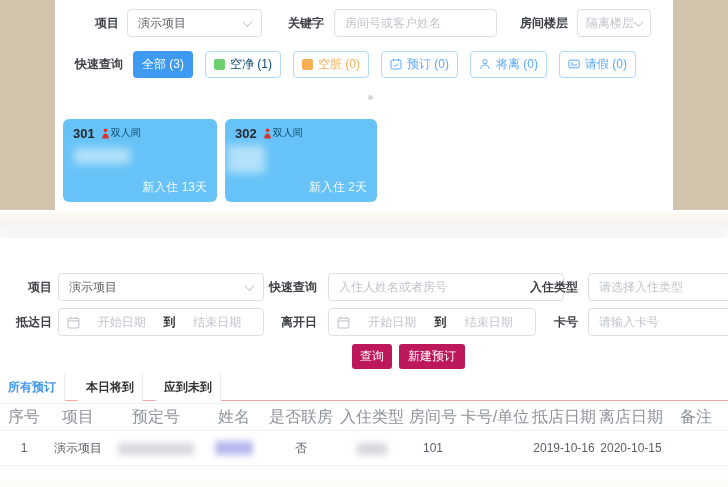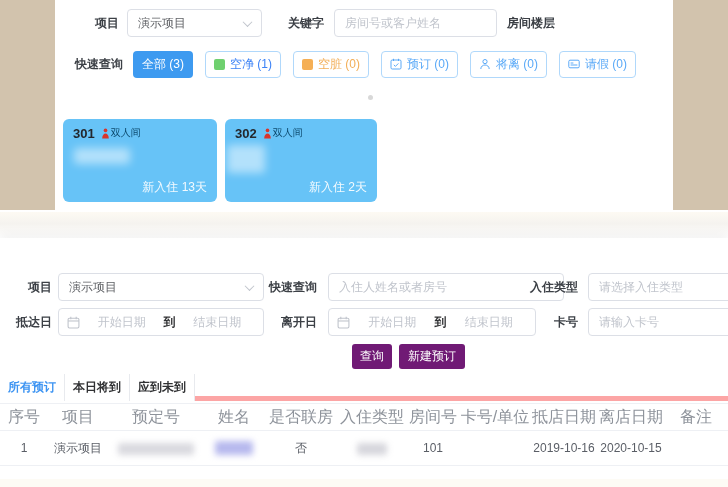--- a/index.html
+++ b/index.html
@@ -21,21 +21,21 @@
   input.inp { font-family:inherit; font-size:12px; outline:none; display:inline-block; }
   input::placeholder { color:#c0c4cc; }
   .chev { width:7px; height:7px; border-right:1.5px solid #c0c4cc; border-bottom:1.5px solid #c0c4cc;
     transform:rotate(45deg) translate(-1px,-1px); flex:none; }
 
   .btn-all { background:#3d9af0; color:#fff; border:none; border-radius:4px; height:27px;
     padding:0 9px; font-size:12px; font-family:inherit; cursor:pointer; }
   .btn-o { background:#fff; border:1px solid #b0d8fb; border-radius:4px; height:27px;
     padding:0 8px; font-size:12px; font-family:inherit; display:flex; align-items:center;
     gap:5px; color:#5aa9f7; cursor:pointer; margin-left:12px; }
-  .btn-o.t-green { color:#3b82f6; } .btn-o.t-orange { color:#f2ae57; }
+  .btn-o.t-green { color:#0c4a6e; } .btn-o.t-orange { color:#f2ae57; }
   .swatch { width:11px; height:11px; border-radius:2px; display:inline-block; flex:none; }
   .sw-green { background:#6fd06f; } .sw-orange { background:#f5af55; }
   .bicon { width:12px; height:12px; flex:none; }
 
   .dot { position:absolute; left:368px; top:95px; width:5px; height:5px; border-radius:50%; background:#d8d8d8; }
 
   .room-card { position:absolute; top:119px; height:83px; border-radius:6px; padding:7px 10px; cursor:pointer; }
   .card-blue { background:#67c3f7; } .card-green { background:#95ee98; }
   .room-head { display:flex; align-items:flex-start; }
   .room-no { font-size:13px; font-weight:bold; color:#23272d; display:flex; align-items:center; gap:5px; }
@@ -50,25 +50,25 @@
   
   .bottom-section { position:relative; width:728px; height:249px; background:#fff;
     box-shadow:0 -4px 10px rgba(0,0,0,.05); }
   .lab-r { position:absolute; text-align:right; font-weight:bold; color:#3c4046; line-height:28px; height:28px; }
   .abs { position:absolute; }
   .daterange { padding:2px 8px; gap:4px; }
   .daterange .ph { color:#c0c4cc; flex:1; text-align:center; }
   .daterange .to { color:#303133; font-weight:bold; flex:none; }
   .cal { width:13px; height:13px; color:#c0c4cc; flex:none; }
 
-  .btn-p { background:#701a75; color:#fff; border:none; border-radius:3px; height:25px;
+  .btn-p { background:#be185d; color:#fff; border:none; border-radius:3px; height:25px;
     font-size:12px; font-family:inherit; cursor:pointer; }
 
   .tabs { position:absolute; top:136px; left:0; width:728px; height:27px; display:flex;
-    border-bottom:5px solid #fca5a5; }
+    border-bottom:1px solid #fca5a5;gap:13px; }
   .tab { width:65px; height:27px; line-height:26px; text-align:center; font-weight:bold;
     color:#303133; border-right:1px solid #e8eaee; cursor:pointer; background:#fff; }
   .tab.active { color:#3d94f2; }
 
   table.res { position:absolute; top:165px; left:0; width:728px; border-collapse:collapse; table-layout:fixed; }
   table.res th { font-weight:normal; color:#8e939b; font-size:16px; height:27px;
     border-top:1px solid #eef0f4; border-bottom:1px solid #eef0f4; text-align:center; }
   table.res td { color:#5a5e66; font-size:12px; height:35px; text-align:center;
     border-bottom:1px solid #eef0f4; }
   .cell-blur { display:inline-block; border-radius:2px; filter:blur(3px); vertical-align:middle; }
@@ -85,21 +85,25 @@
   <div class="side-strip right"></div>
 
   <div class="frow" style="top:9px; left:95px;">
     <span class="lab">项目</span>
     <div class="sel" style="width:135px; margin-left:8px;">
       <span>演示项目</span>
       <span class="chev"></span>
     </div>
     <span class="lab" style="margin-left:26px;">关键字</span>
     <input class="inp" style="width: 163px; margin-left: 10px;" placeholder="房间号或客户姓名">
-    <span class="lab" style="margin-left:10px;">房间楼层</span>
+    <span class="lab" style="margin-left:23px;">房间楼层</span>
+    <div class="sel" style="width:74px; margin-left:9px; padding:0 8px;">
+      <span class="ph">隔离楼层</span>
+      <span class="chev"></span>
+    </div>
   </div>
 
   <div class="frow" style="top:50px; left:75px;">
     <span class="lab">快速查询</span>
     <button class="btn-all" style="margin-left:10px;">全部 (3)</button>
     <button class="btn-o t-green">
       <span class="swatch sw-green"></span>
       <span>空净 (1)</span>
     </button>
     <button class="btn-o t-orange">

